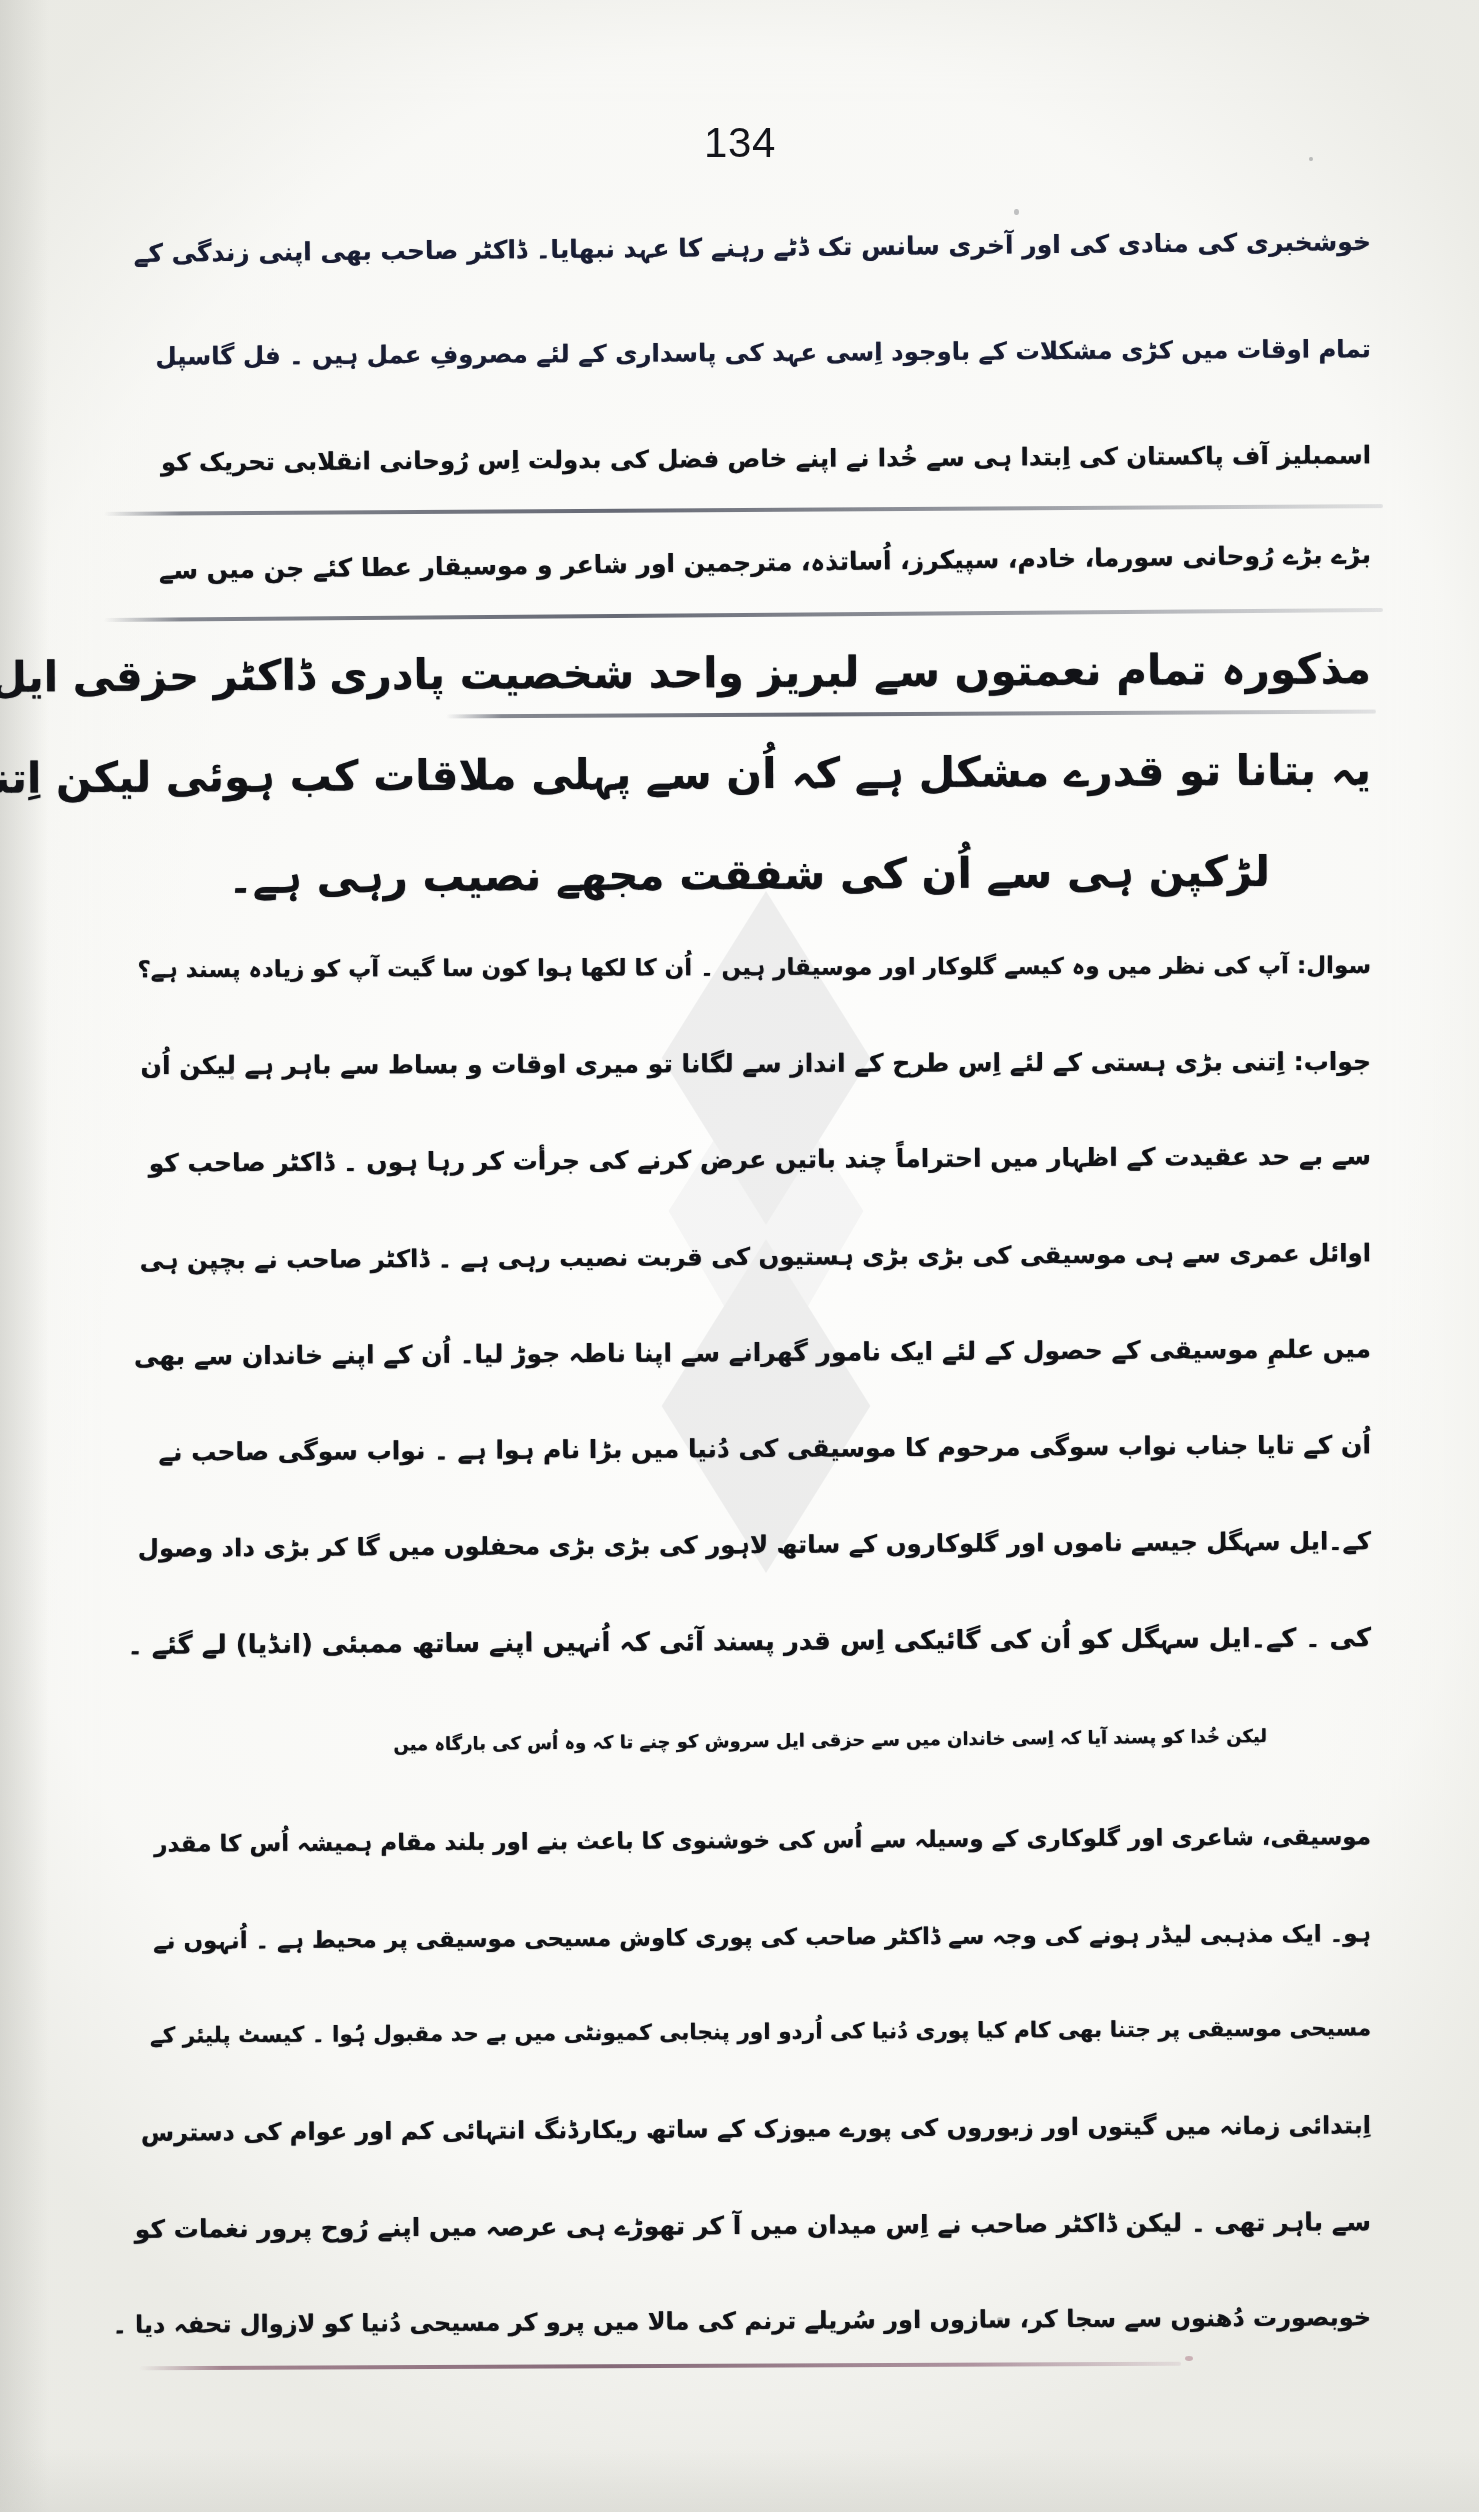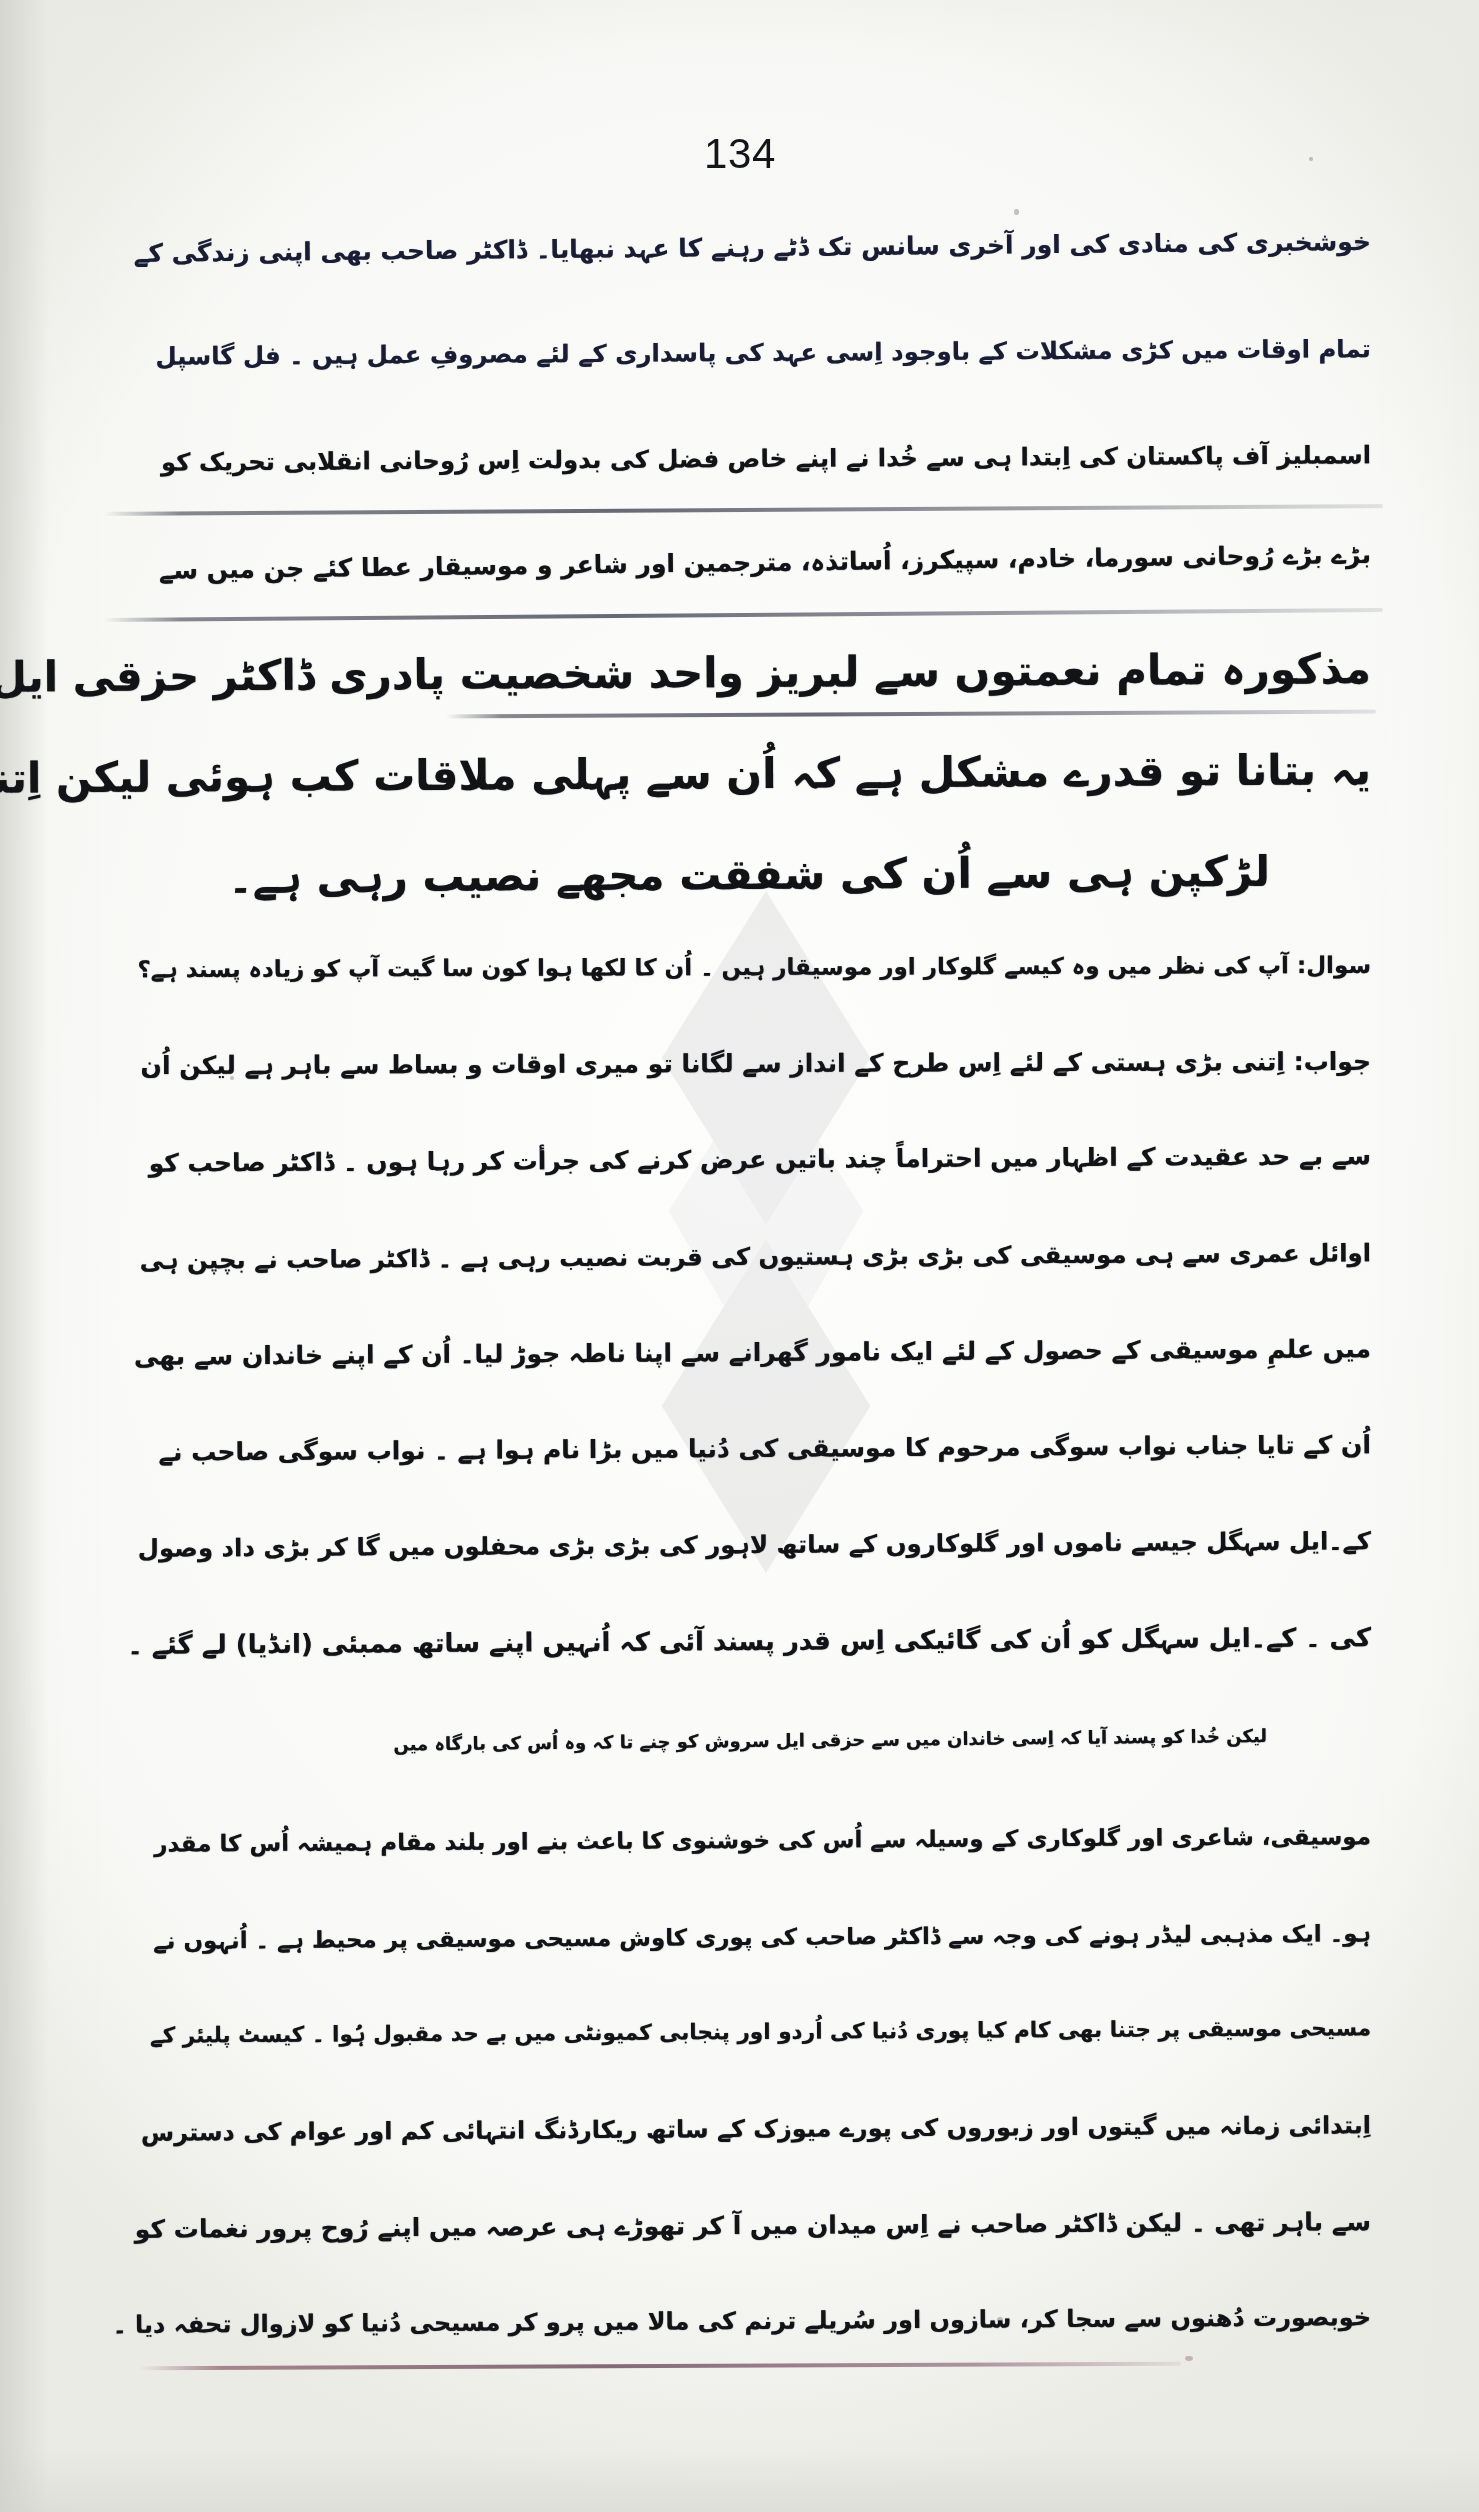--- a/index.html
+++ b/index.html
@@ -63,21 +63,21 @@
     height: 682px;
     z-index: 3;
     opacity: 0.085;
     pointer-events: none;
   }
   #watermark svg { width: 100%; height: 100%; display: block; }
 
   
   #page-number {
     position: absolute;
-    top: 130px;
+    top: 119px;
     left: 0;
     width: 100%;
     text-align: center;
     font-family: "Liberation Sans", sans-serif;
     font-size: 42px;
     font-weight: 400;
     letter-spacing: 0.7px;
     color: #14151b;
     z-index: 6;
   }

